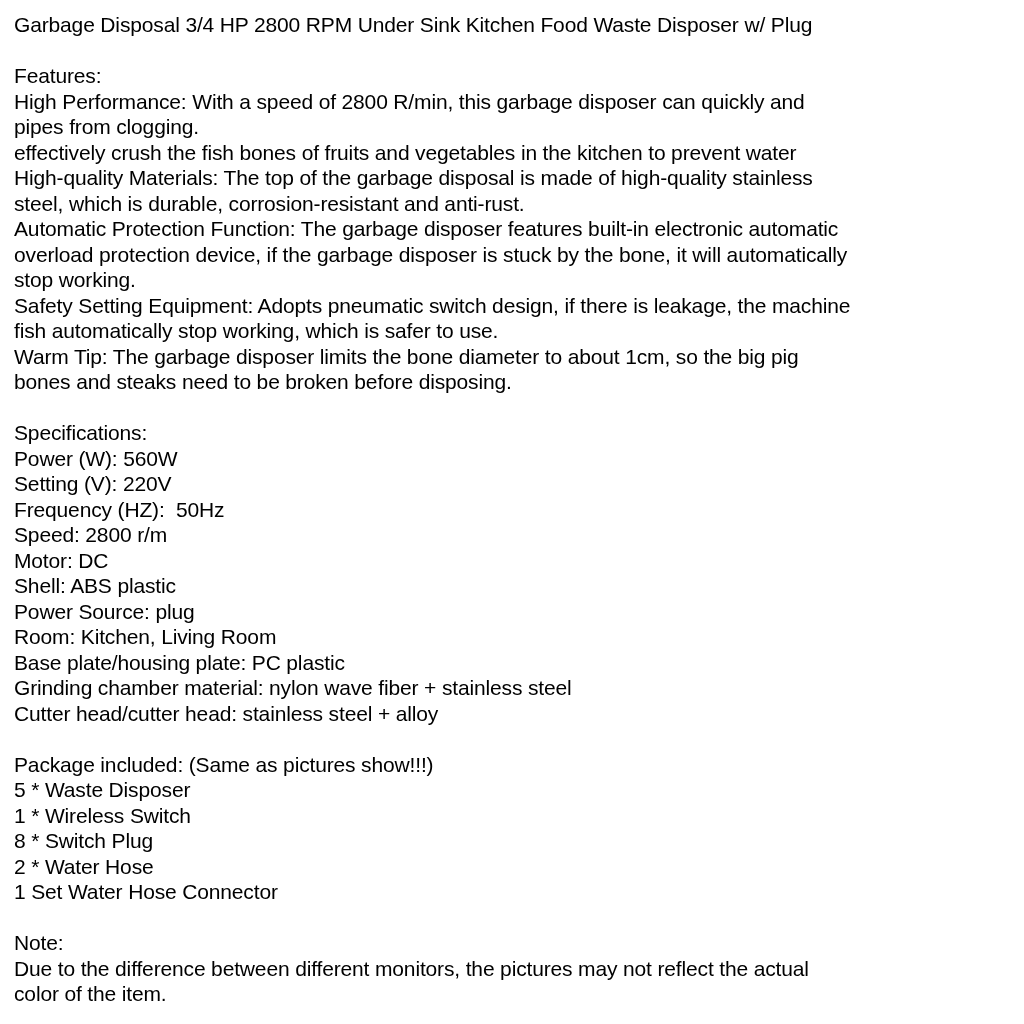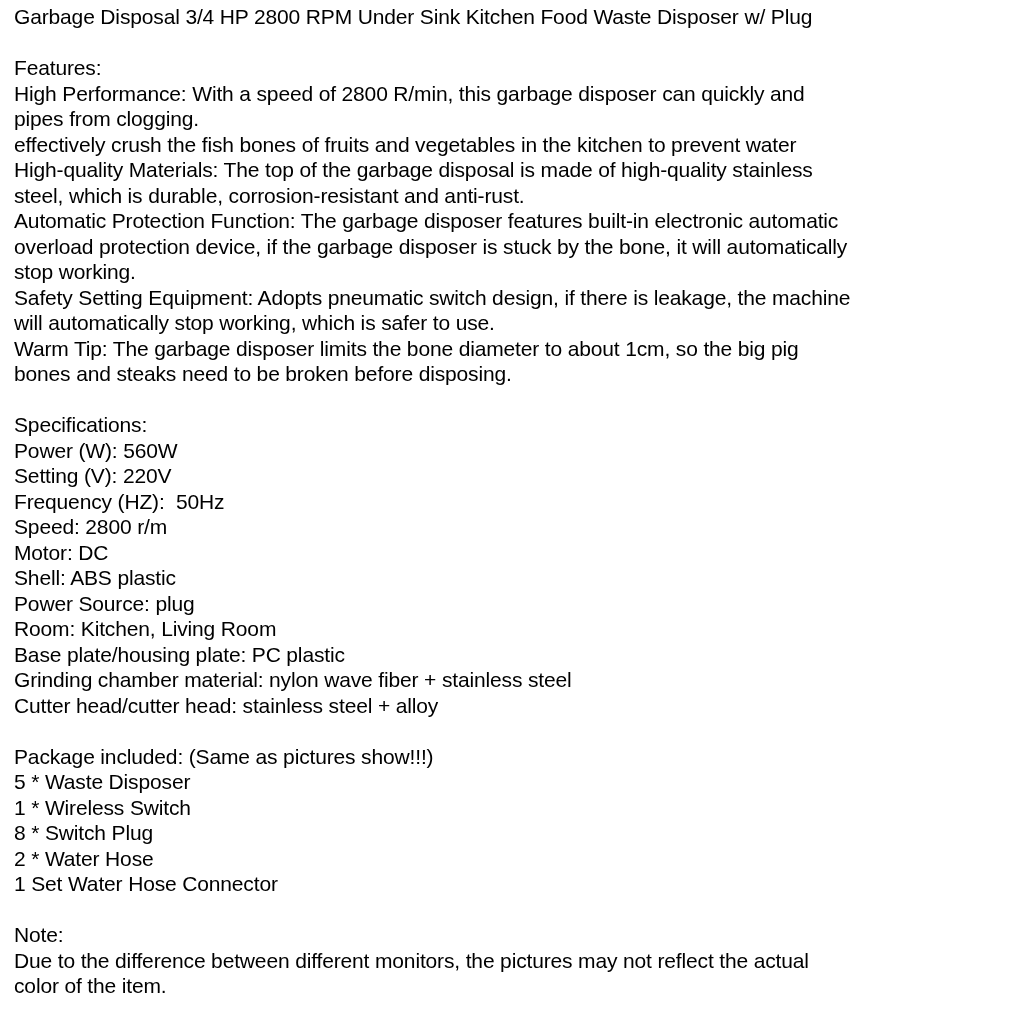--- a/index.html
+++ b/index.html
@@ -9,21 +9,21 @@
   }
   body {
     width: 1024px;
     height: 1024px;
     overflow: hidden;
     font-family: "Liberation Sans", sans-serif;
     color: #000000;
     -webkit-font-smoothing: antialiased;
   }
   .doc {
-    padding: 4px 16px 0 14px;
+    padding: 12px 16px 0 14px;
     box-sizing: border-box;
     width: 824px;
   }
   .block {
     margin: 0 0 25.5px 0;
   }
   .block:last-child {
     margin-bottom: 12px;
   }
   .line {
@@ -46,21 +46,21 @@
       <div class="line">Features:</div>
       <div class="line">High Performance: With a speed of 2800 R/min, this garbage disposer can quickly and</div>
       <div class="line">pipes from clogging.</div>
       <div class="line">effectively crush the fish bones of fruits and vegetables in the kitchen to prevent water</div>
       <div class="line">High-quality Materials: The top of the garbage disposal is made of high-quality stainless</div>
       <div class="line">steel, which is durable, corrosion-resistant and anti-rust.</div>
       <div class="line">Automatic Protection Function: The garbage disposer features built-in electronic automatic</div>
       <div class="line">overload protection device, if the garbage disposer is stuck by the bone, it will automatically</div>
       <div class="line">stop working.</div>
       <div class="line">Safety Setting Equipment: Adopts pneumatic switch design, if there is leakage, the machine</div>
-      <div class="line">will automatically stop working, which is safer to use.</div>
+      <div class="line">fish automatically stop working, which is safer to use.</div>
       <div class="line">Warm Tip: The garbage disposer limits the bone diameter to about 1cm, so the big pig</div>
       <div class="line">bones and steaks need to be broken before disposing.</div>
     </div>
     <div class="block">
       <div class="line">Specifications:</div>
       <div class="line">Power (W): 560W</div>
       <div class="line">Setting (V): 220V</div>
       <div class="line">Frequency (HZ):  50Hz</div>
       <div class="line">Speed: 2800 r/m</div>
       <div class="line">Motor: DC</div>

